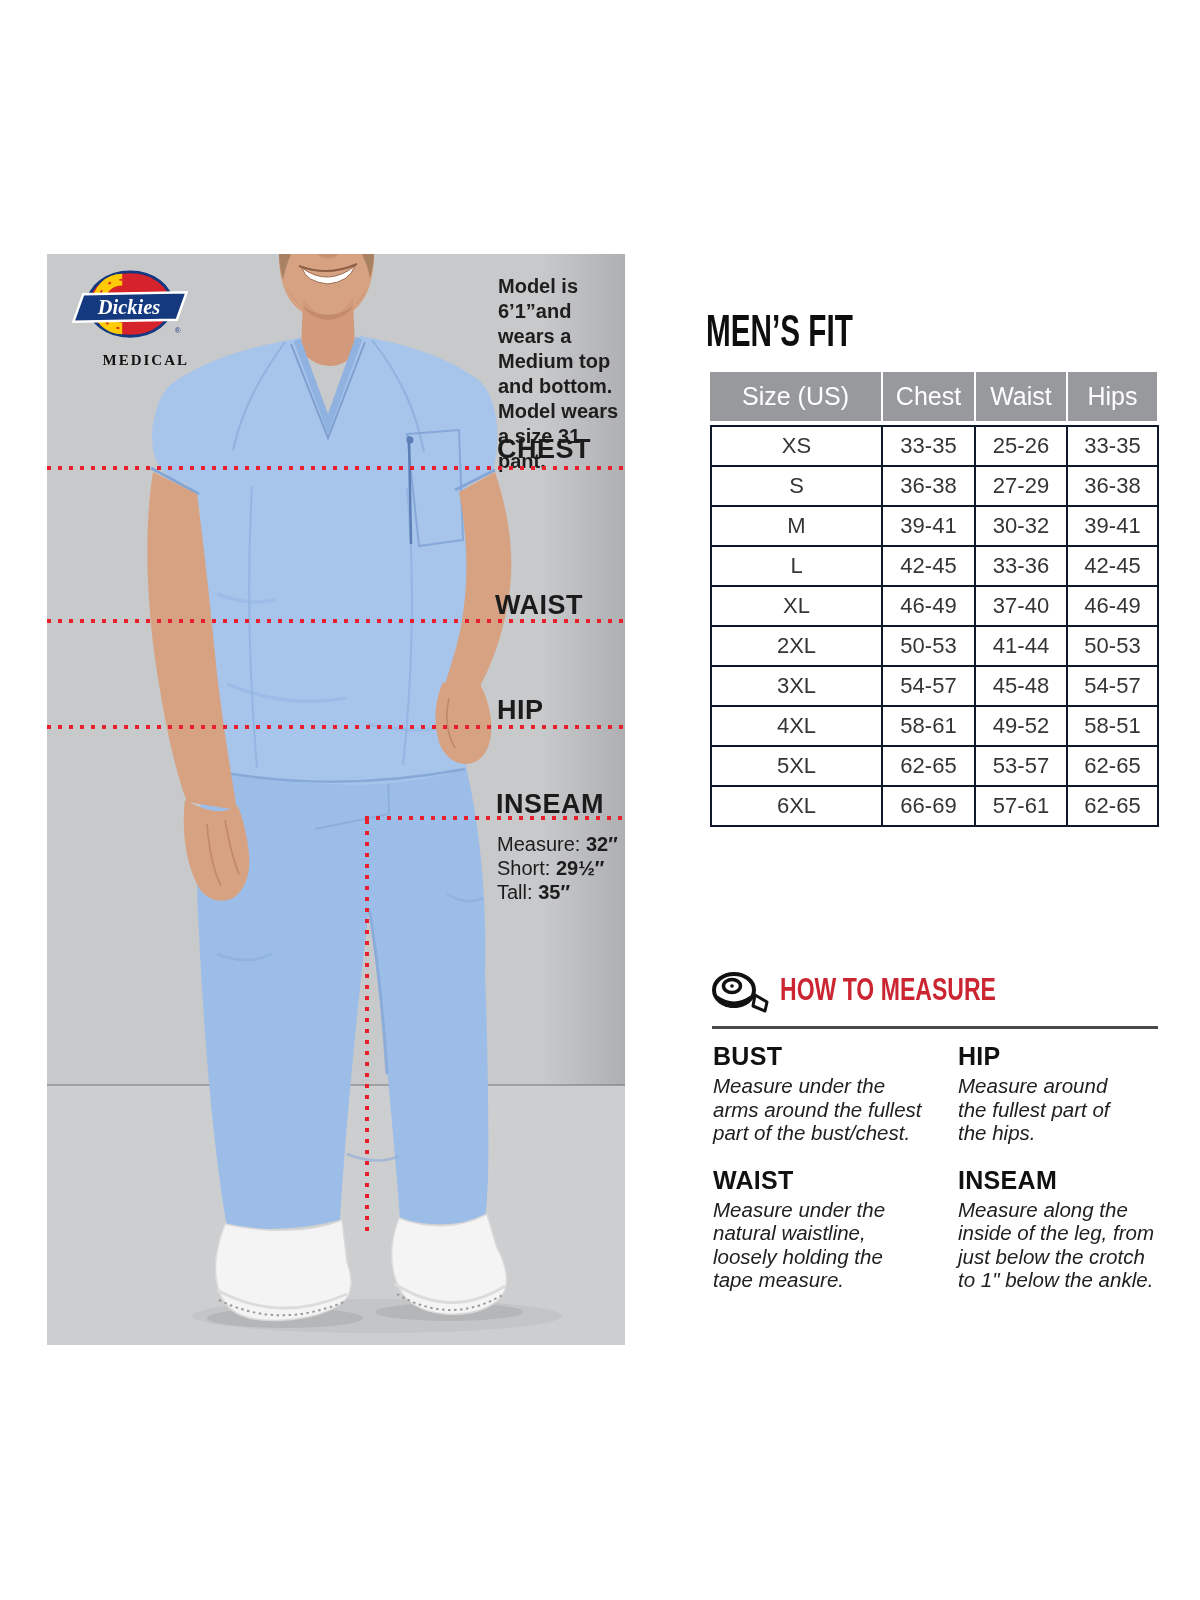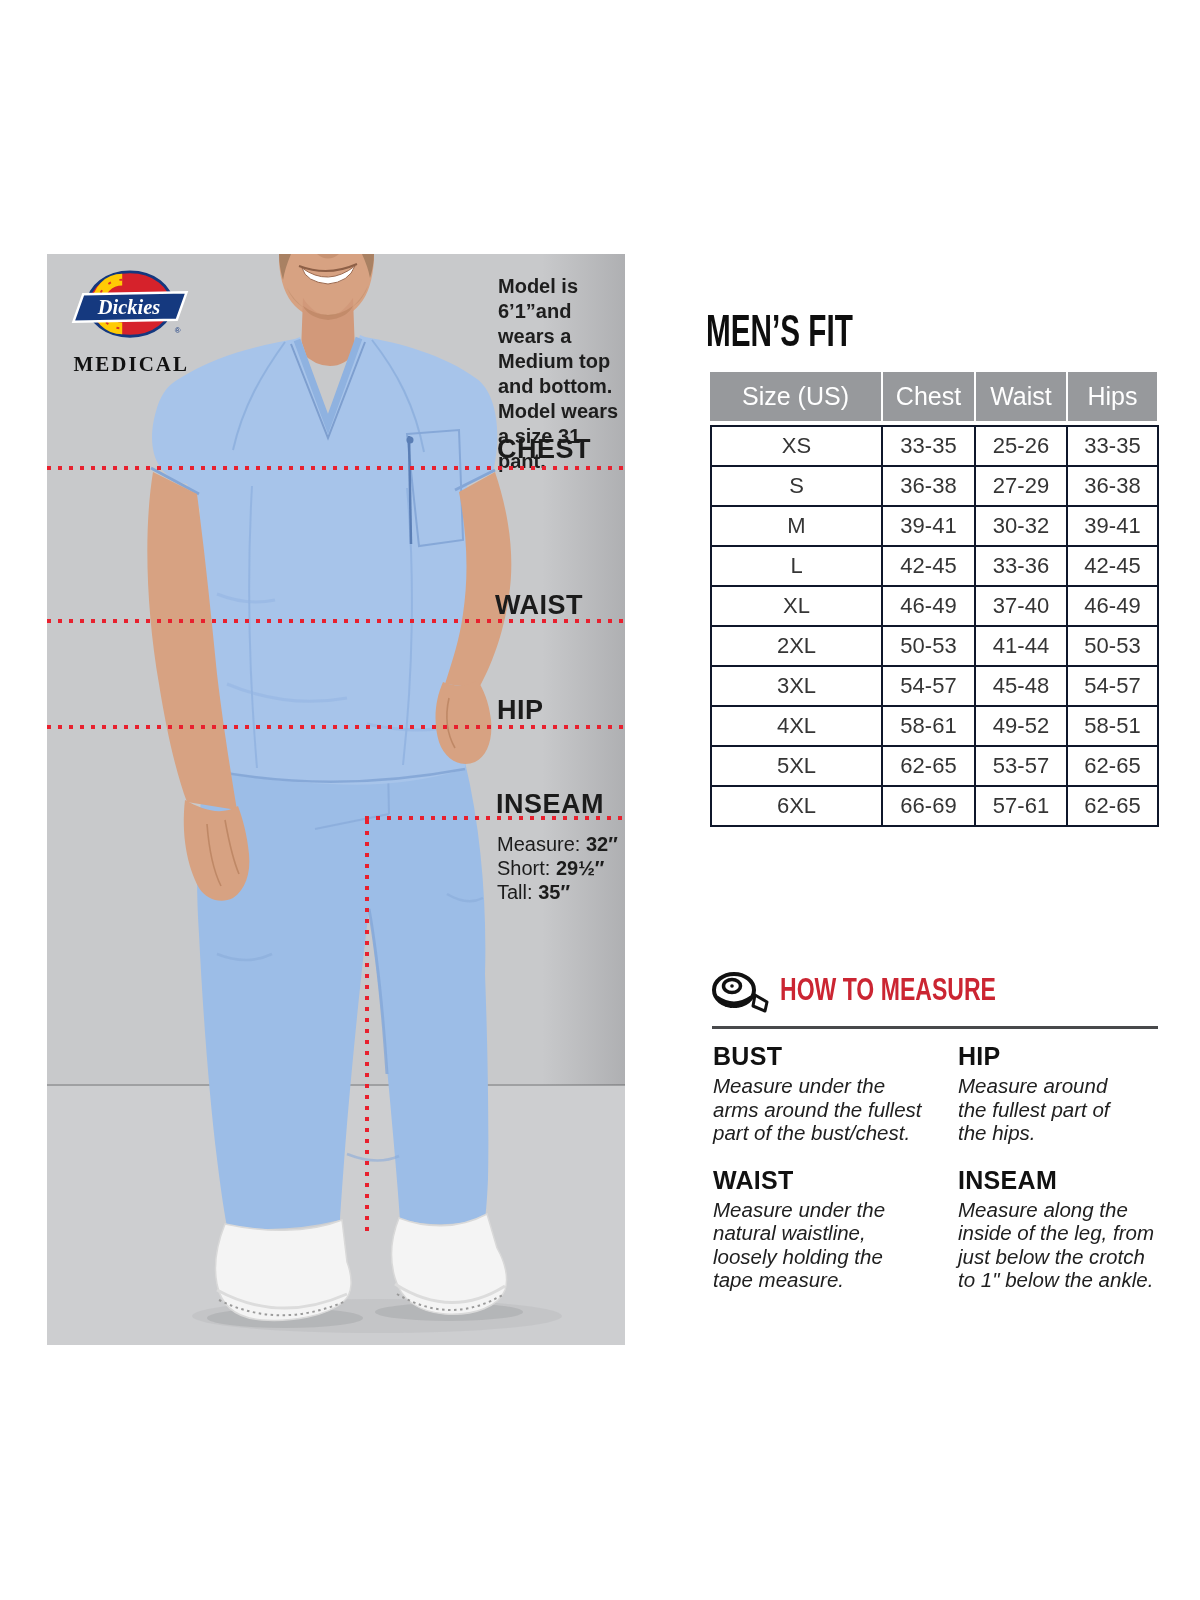--- a/index.html
+++ b/index.html
@@ -7,21 +7,21 @@
     font-family:"Liberation Sans", sans-serif; color:#1a1a1a; }
   .canvas { position:relative; width:1200px; height:1600px; background:#fff; overflow:hidden; }
 
   
   .photo { position:absolute; left:47px; top:254px; width:578px; height:1091px;
     background:#c8c9cb; overflow:hidden; }
   .photo svg.figure { position:absolute; left:0; top:0; }
 
   .logo-block { position:absolute; left:22px; top:14px; width:120px; text-align:right; }
   .logo-medical { margin-top:2px; font-family:"Liberation Serif", serif; font-weight:700;
-    font-size:21px; letter-spacing:2px; color:#111; }
+    font-size:15px; letter-spacing:2px; color:#111; }
 
   .model-note { position:absolute; left:451px; top:20px; width:130px;
     font-size:20px; line-height:25px; font-weight:700; color:#1e1e1e; white-space:pre-line; }
 
   .m-label { position:absolute; left:450px; font-size:27px; font-weight:600;
     letter-spacing:0.5px; color:#1b1b1b; }
   .lbl-chest { top:180px; }
   .lbl-waist { top:336px; left:448px; }
   .lbl-hip   { top:441px; }
   .lbl-inseam{ top:535px; left:449px; }

